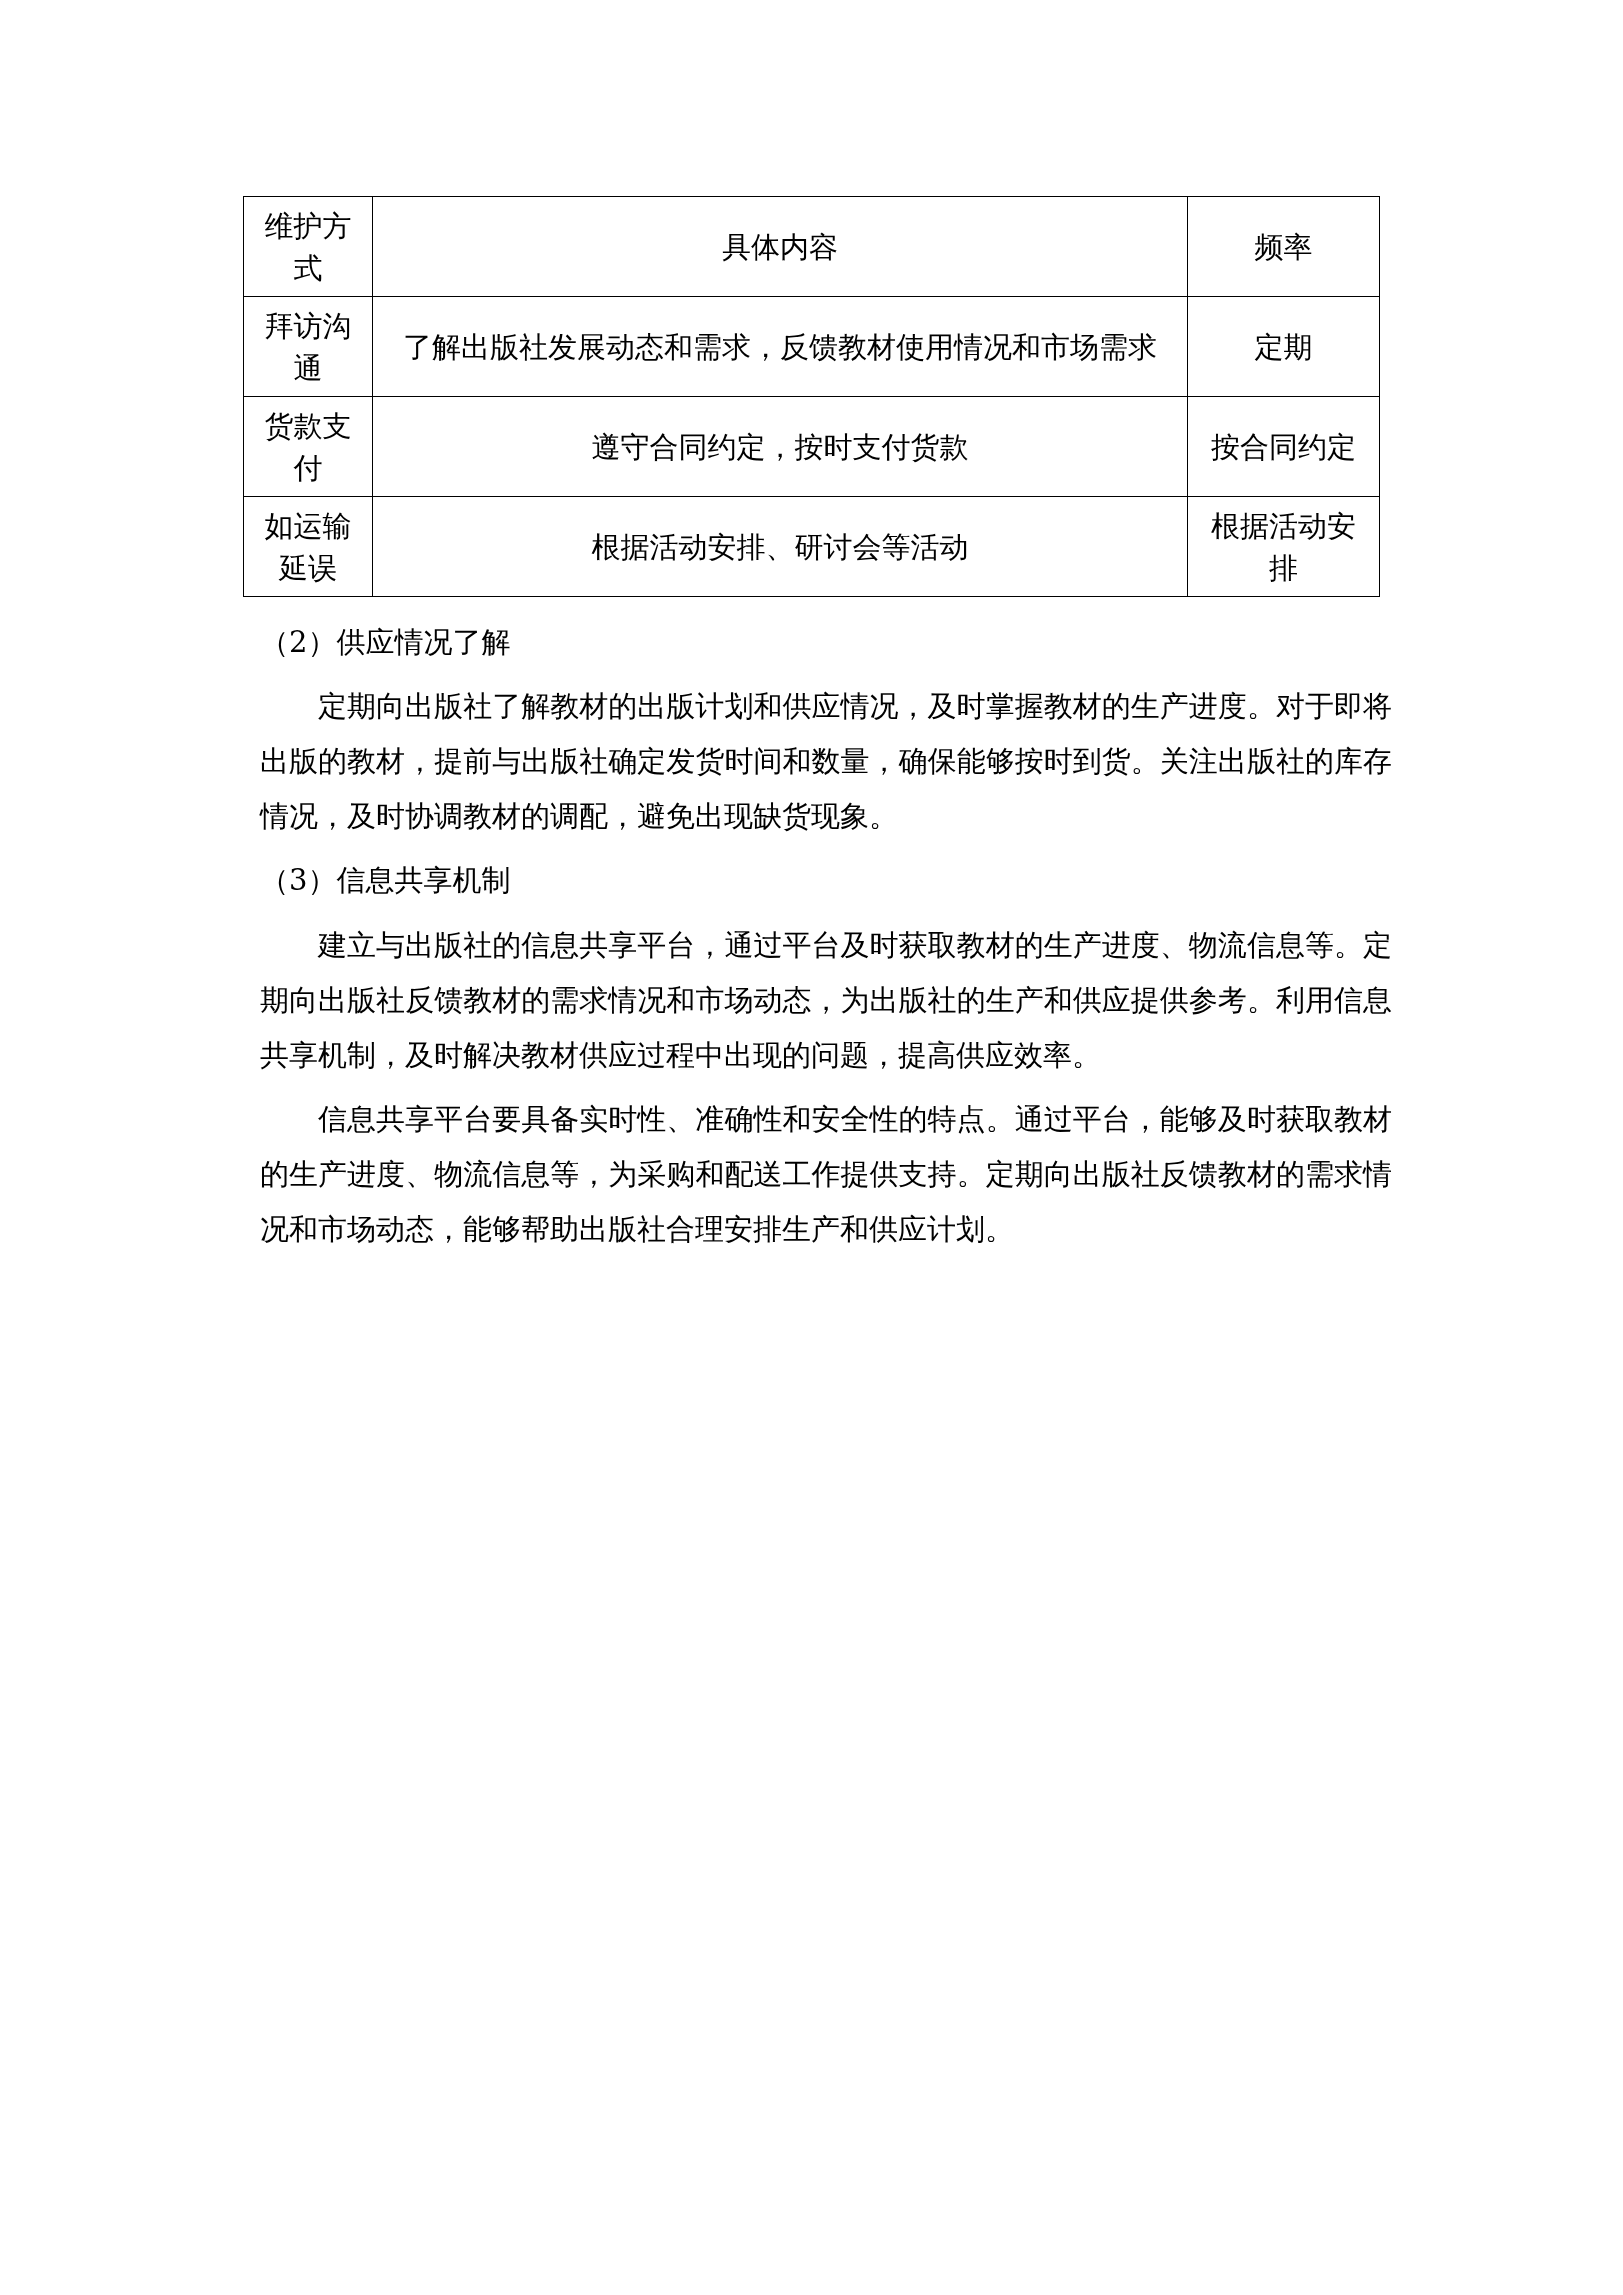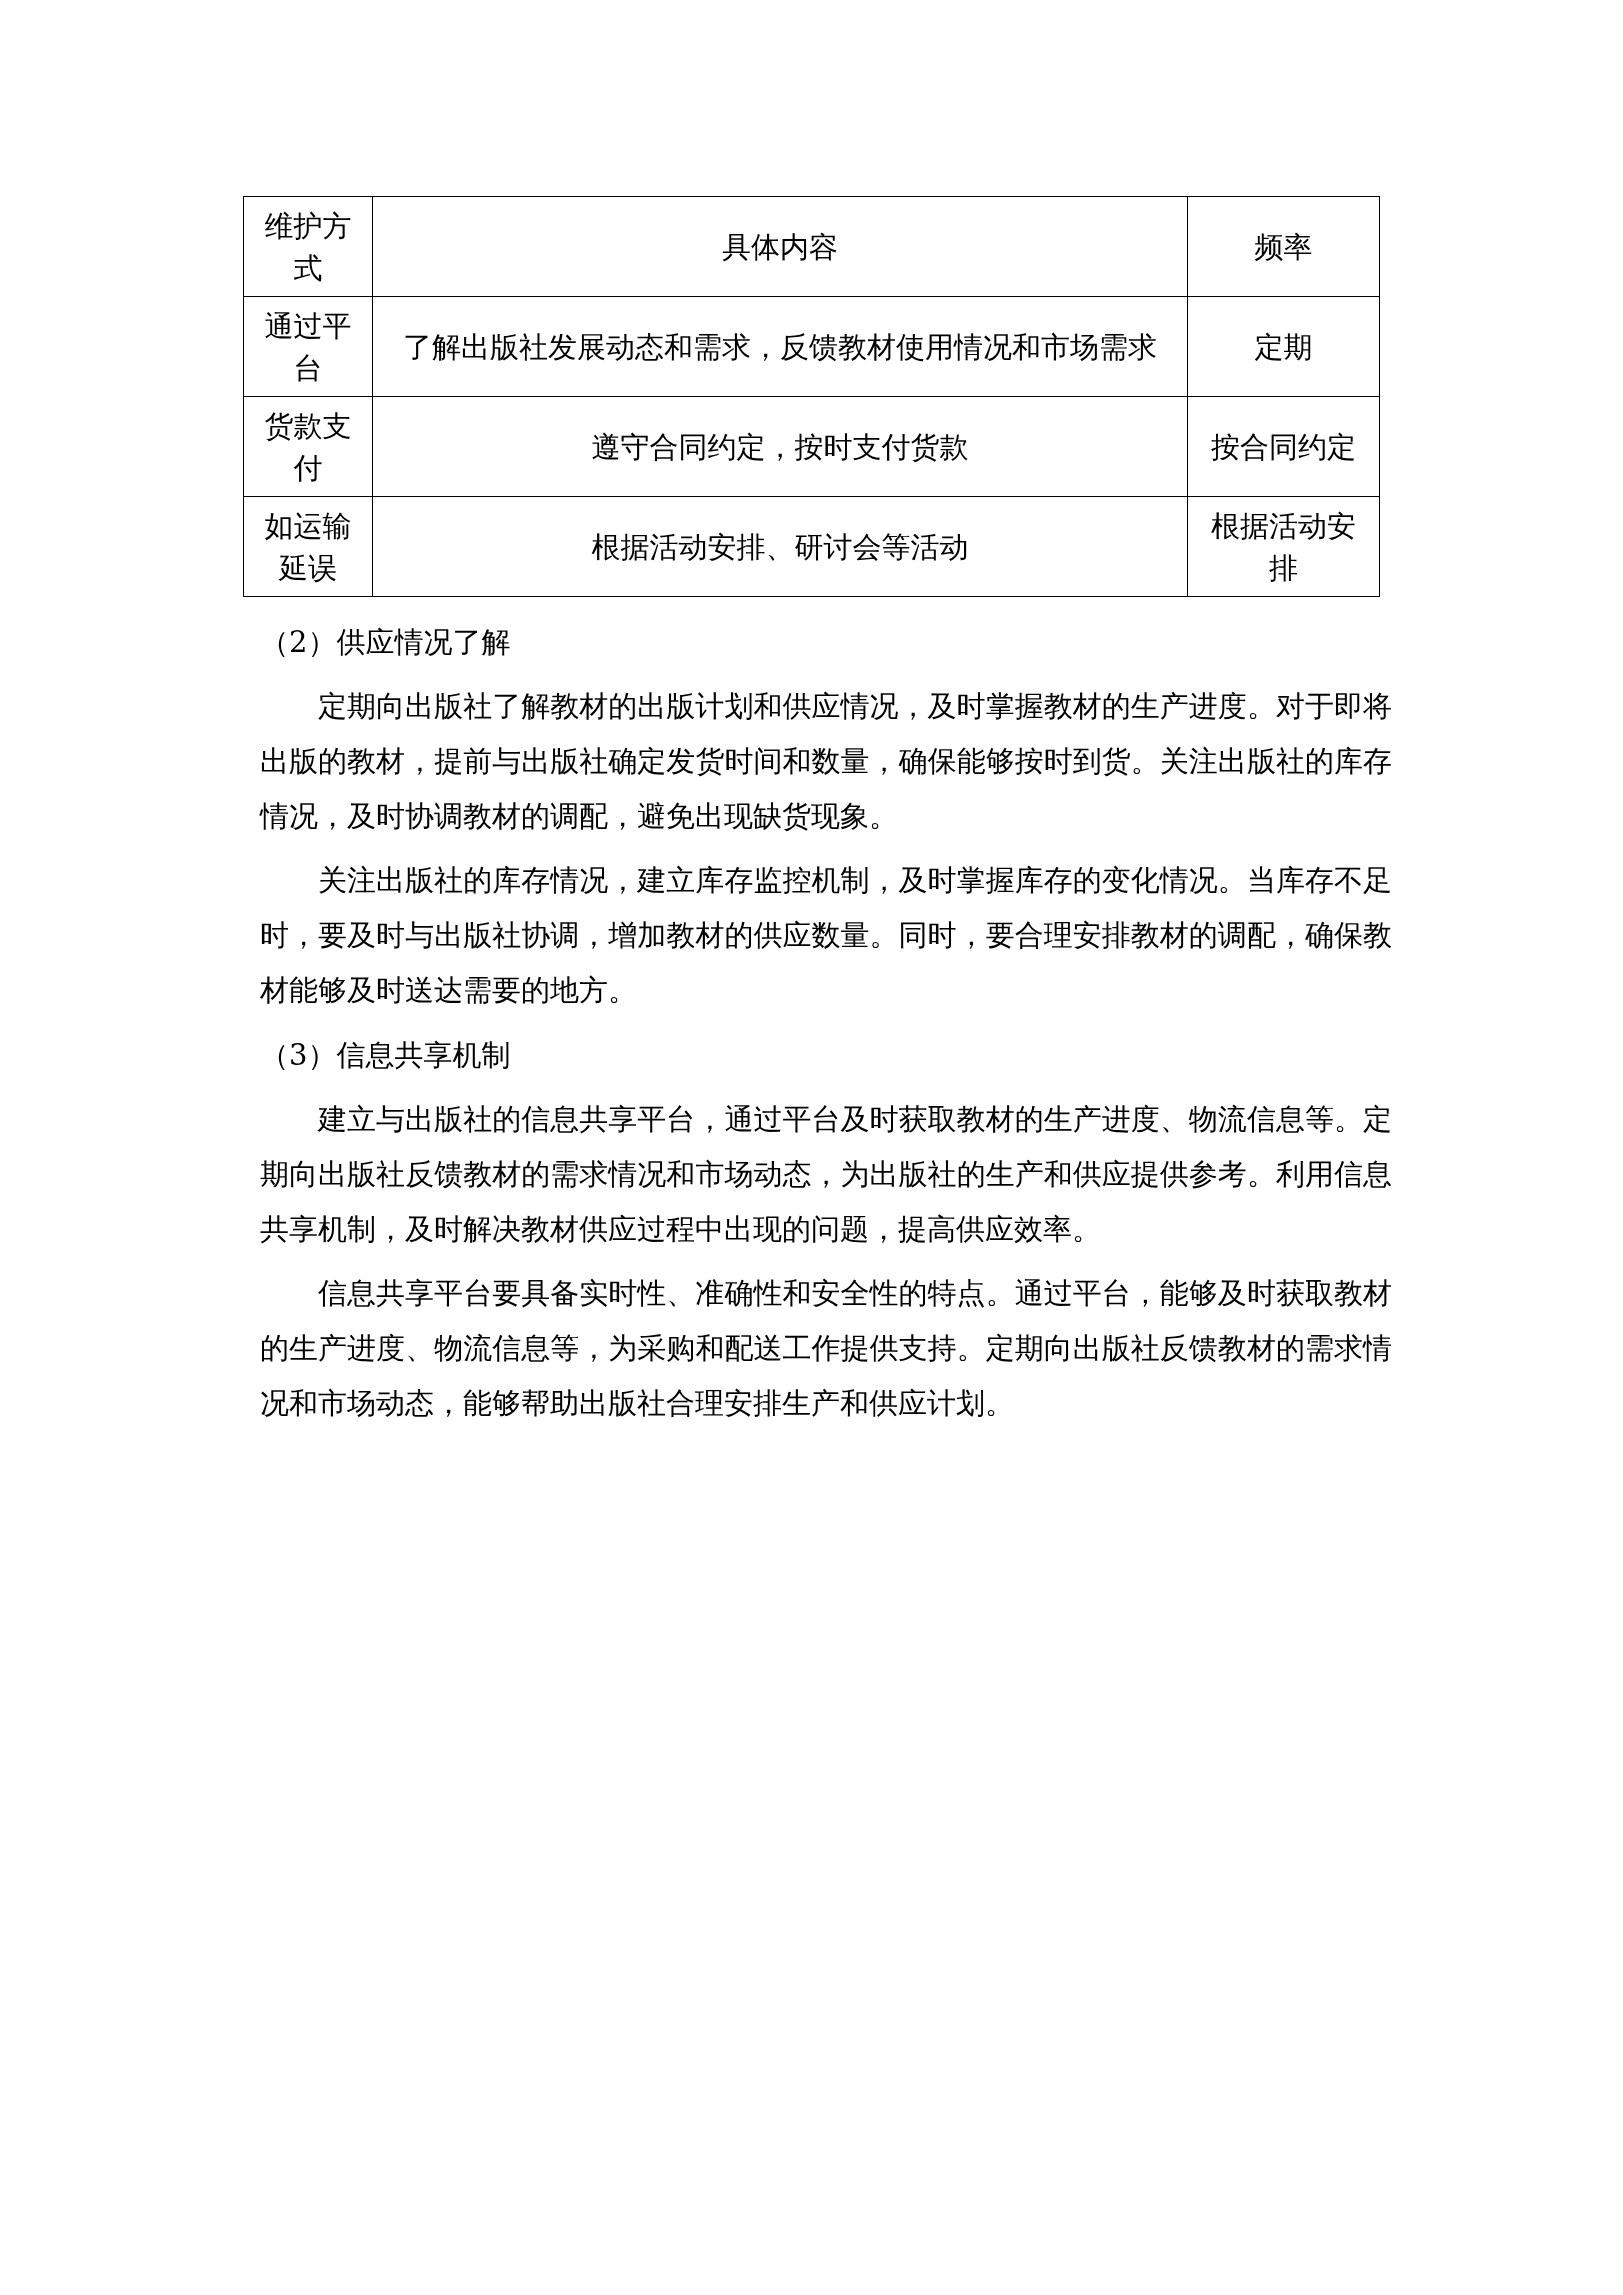--- a/index.html
+++ b/index.html
@@ -27,40 +27,39 @@
         <col class="c2">
         <col class="c3">
       </colgroup>
     <tbody>
         <tr>
       <td>维护方式</td>
       <td>具体内容</td>
       <td>频率</td>
     </tr>
     <tr>
-      <td>通过平台</td>
+      <td>拜访沟通</td>
       <td>了解出版社发展动态和需求，反馈教材使用情况和市场需求</td>
       <td>定期</td>
     </tr>
     <tr>
       <td>货款支付</td>
       <td>遵守合同约定，按时支付货款</td>
       <td>按合同约定</td>
     </tr>
     <tr>
       <td>如运输延误</td>
       <td>根据活动安排、研讨会等活动</td>
       <td>根据活动安排</td>
     </tr>
   </tbody>
     </table>
 
   <div class="content">
     <p class="heading">（2）供应情况了解</p>
     <p class="para">定期向出版社了解教材的出版计划和供应情况，及时掌握教材的生产进度。对于即将出版的教材，提前与出版社确定发货时间和数量，确保能够按时到货。关注出版社的库存情况，及时协调教材的调配，避免出现缺货现象。</p>
-    <p class="para">关注出版社的库存情况，建立库存监控机制，及时掌握库存的变化情况。当库存不足时，要及时与出版社协调，增加教材的供应数量。同时，要合理安排教材的调配，确保教材能够及时送达需要的地方。</p>
     <p class="heading">（3）信息共享机制</p>
     <p class="para">建立与出版社的信息共享平台，通过平台及时获取教材的生产进度、物流信息等。定期向出版社反馈教材的需求情况和市场动态，为出版社的生产和供应提供参考。利用信息共享机制，及时解决教材供应过程中出现的问题，提高供应效率。</p>
     <p class="para">信息共享平台要具备实时性、准确性和安全性的特点。通过平台，能够及时获取教材的生产进度、物流信息等，为采购和配送工作提供支持。定期向出版社反馈教材的需求情况和市场动态，能够帮助出版社合理安排生产和供应计划。</p>
   </div>
 
 </div>
 
 
 </body></html>

